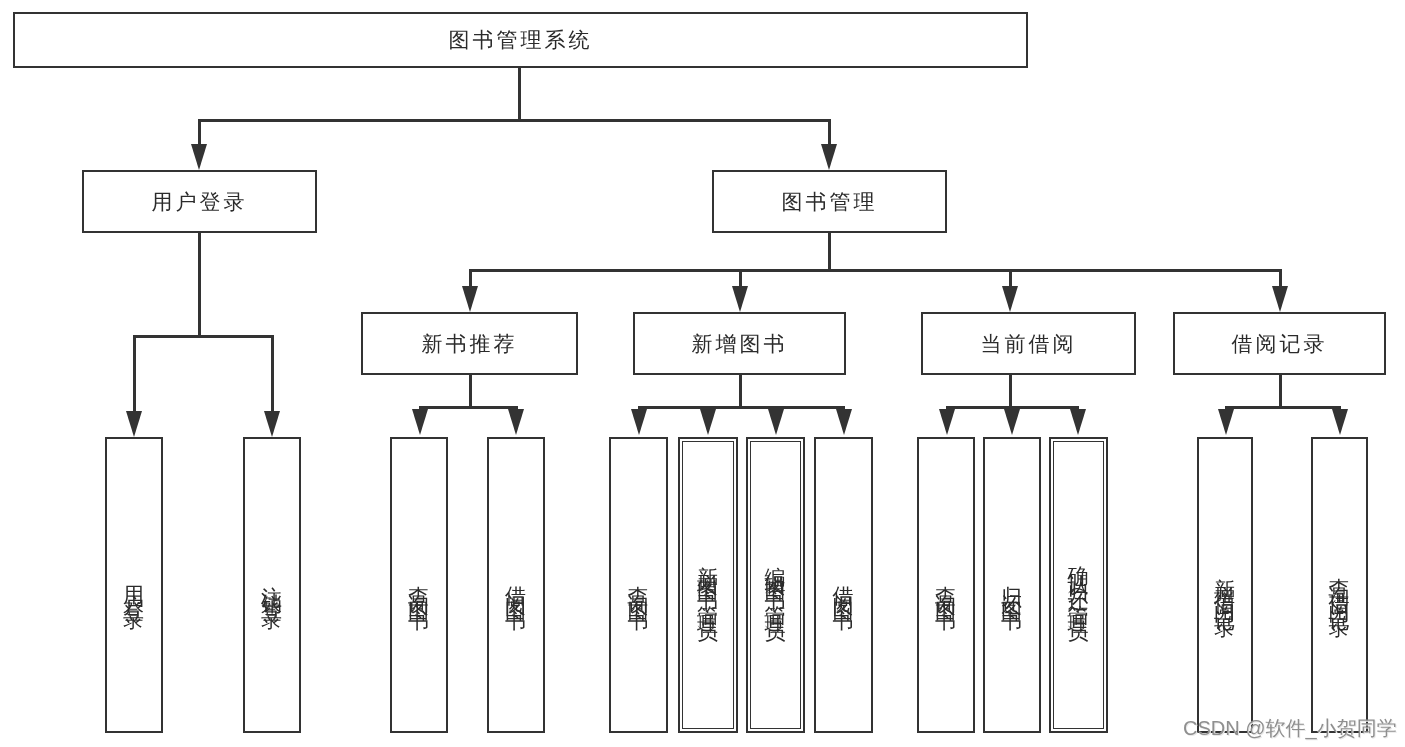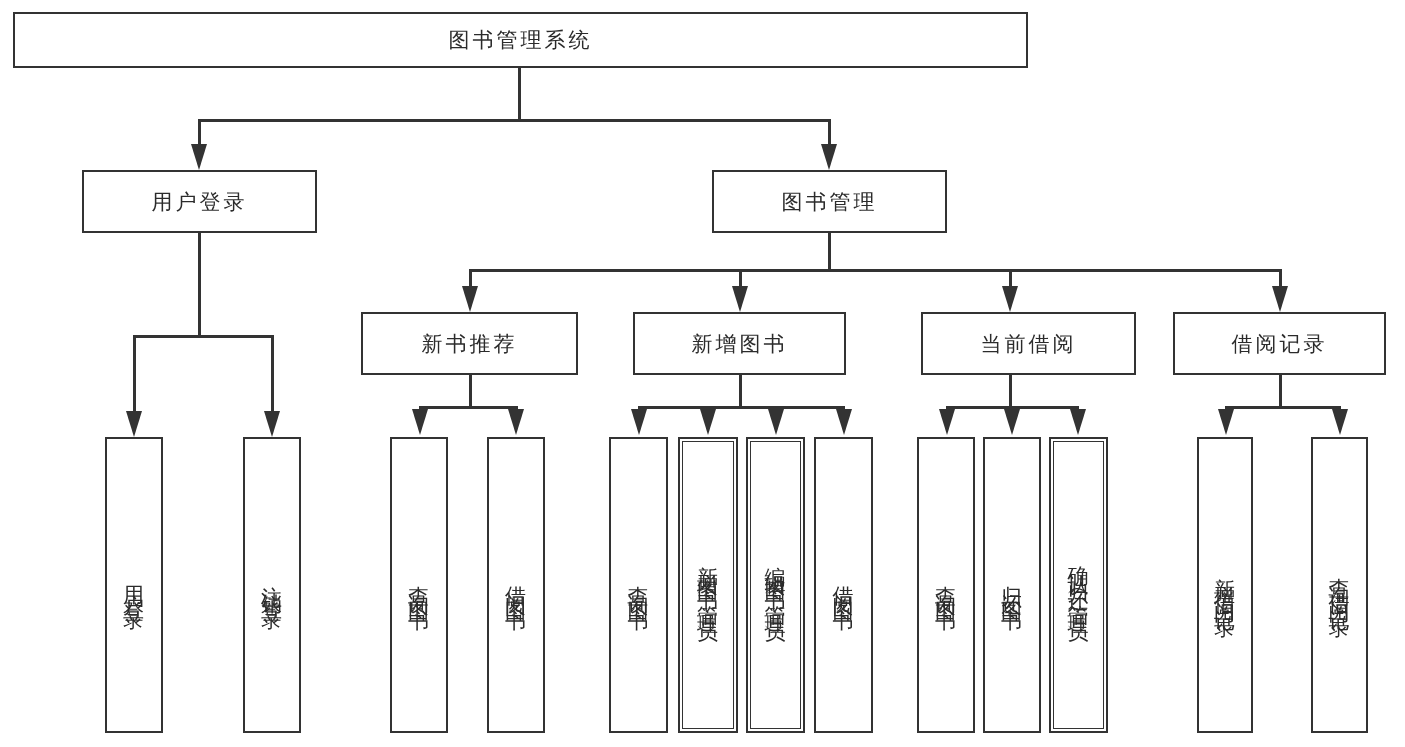--- a/index.html
+++ b/index.html
@@ -181,14 +181,15 @@
     <span class="label">确认归还（管理员）</span>
   </div>
 
   <div class="node vnode" style="left:1197px;top:437px;width:56px;height:296px;">
     <span class="label">新增借阅记录</span>
   </div>
   <div class="node vnode" style="left:1311px;top:437px;width:57px;height:296px;">
     <span class="label">查询借阅记录</span>
   </div>
 
+  <div class="watermark">CSDN @软件_小贺同学</div>
 
 </div>
 
 </body></html>

